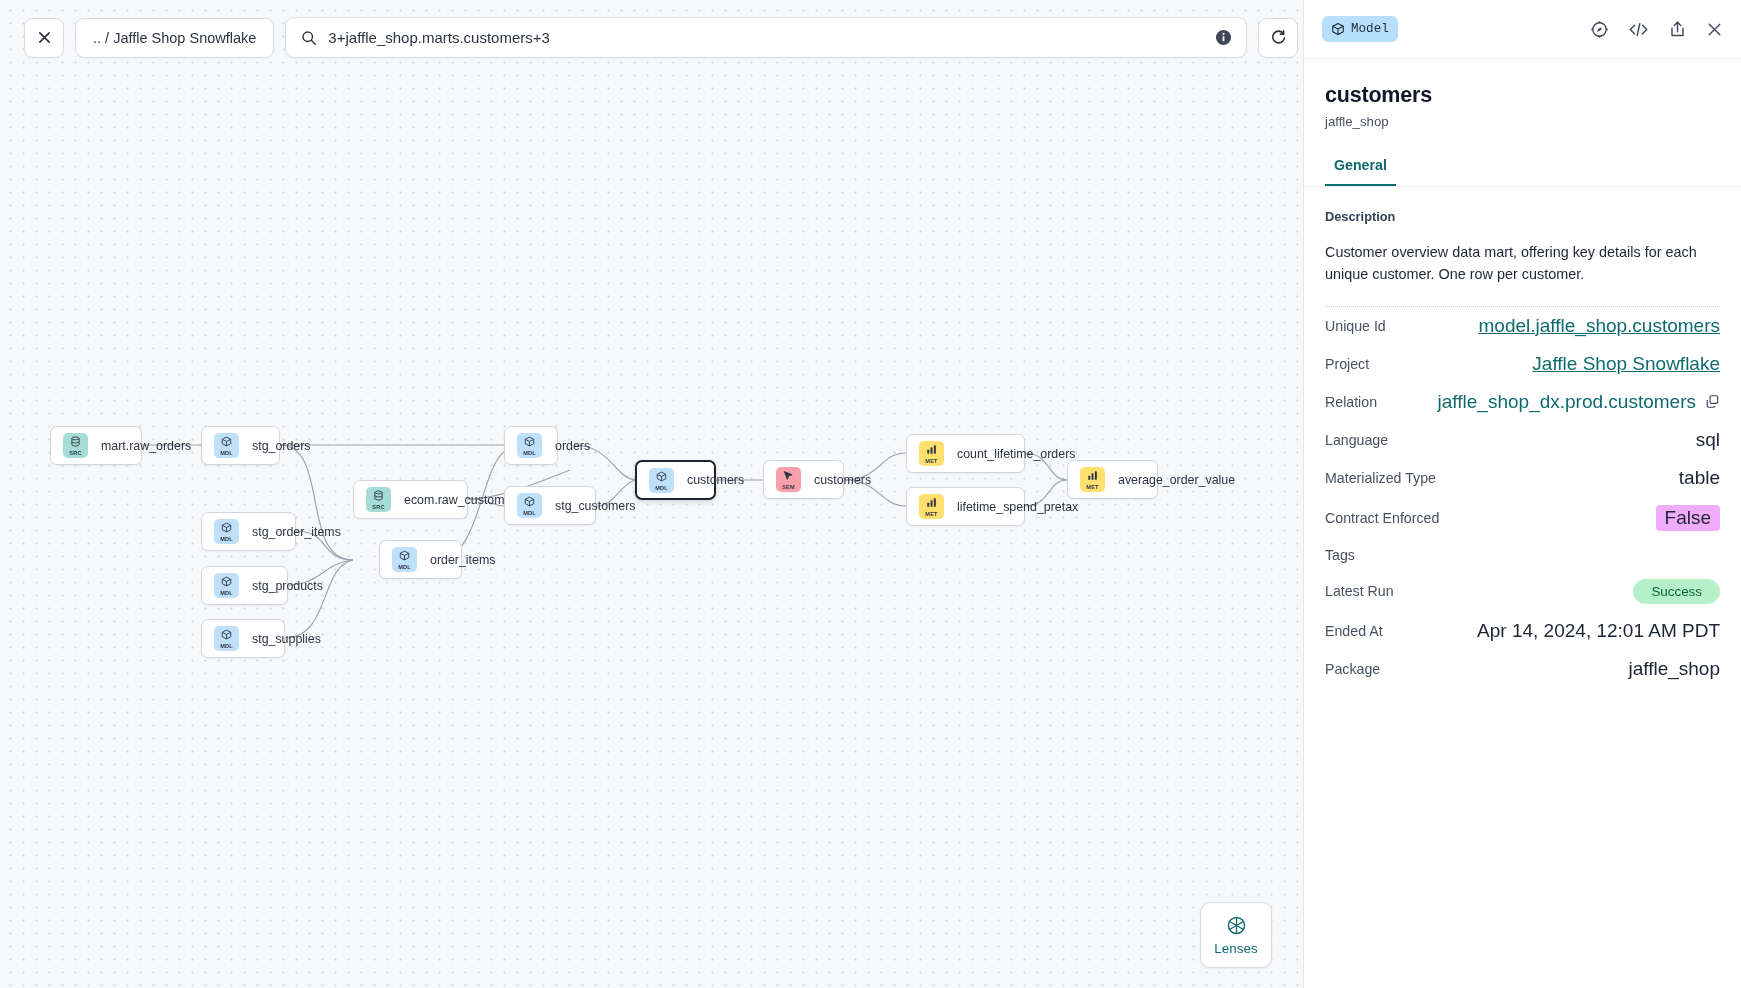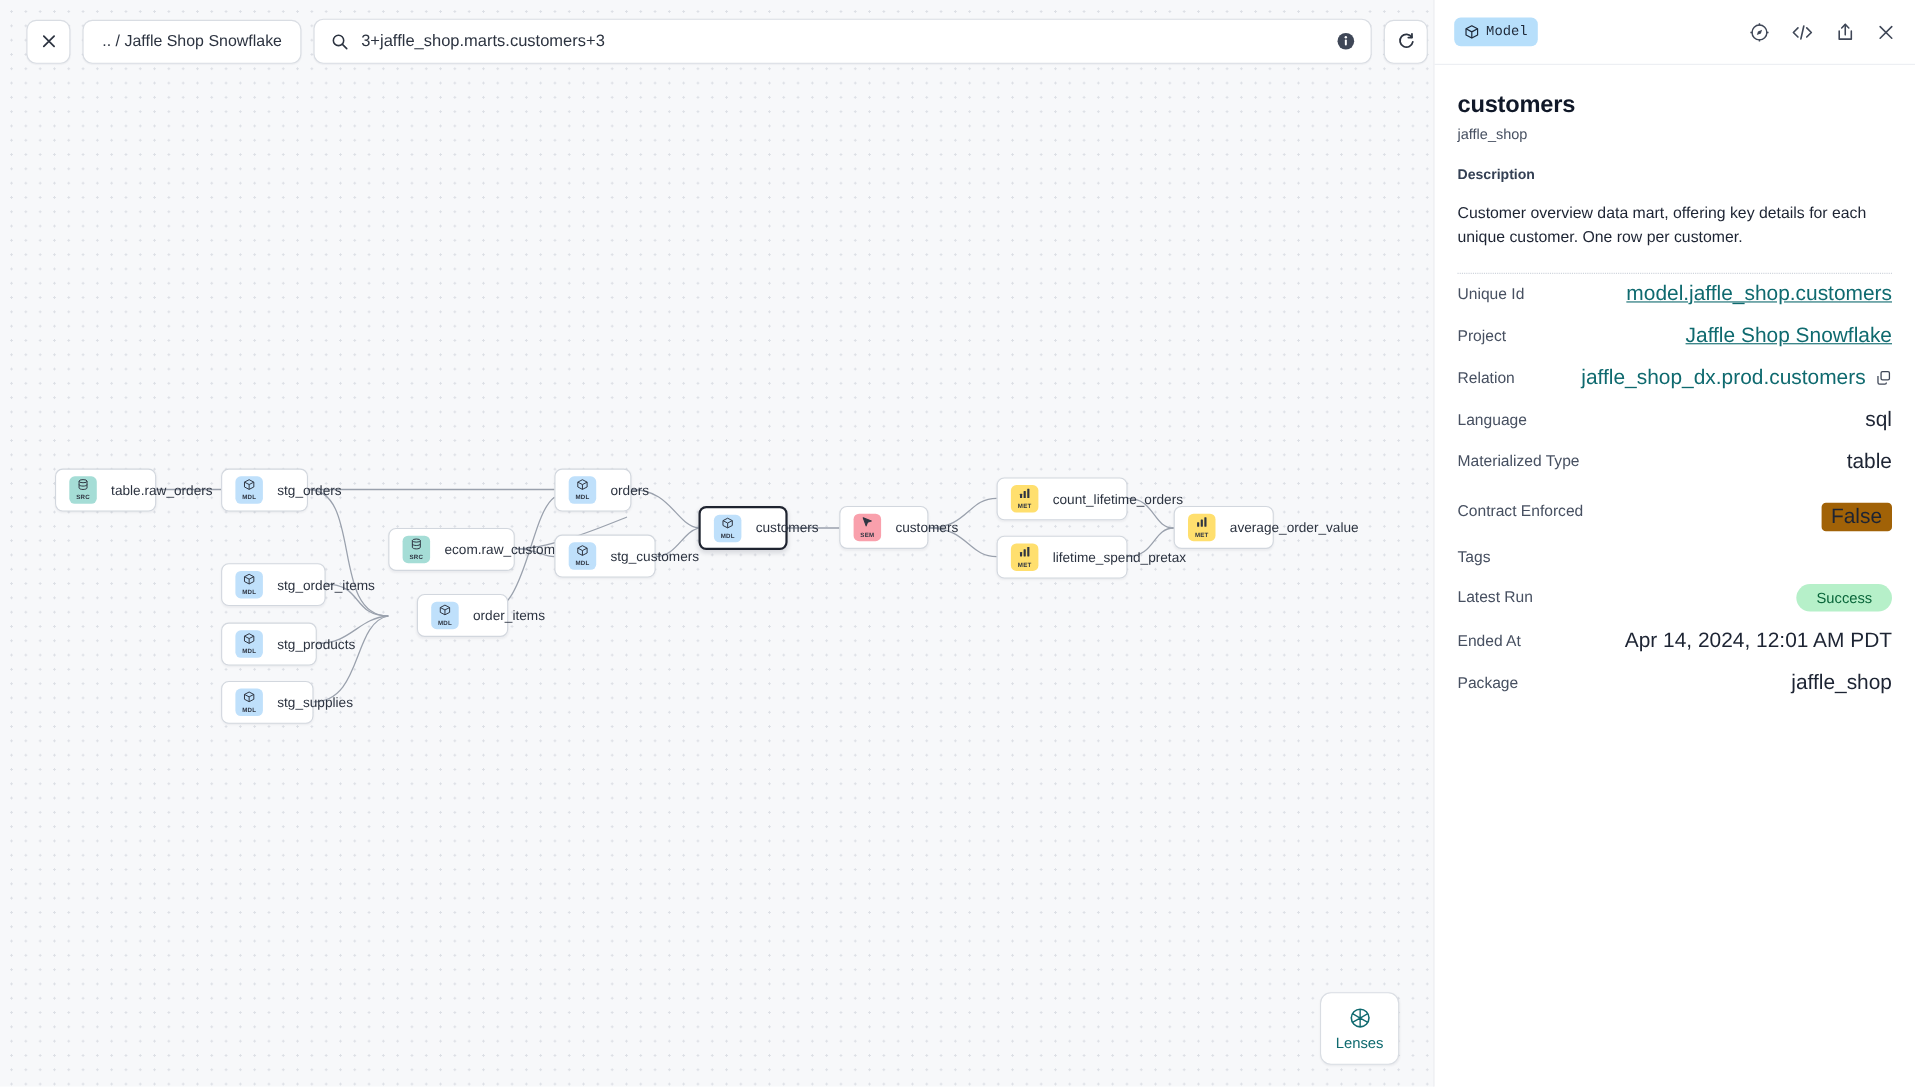--- a/index.html
+++ b/index.html
@@ -171,21 +171,21 @@
   .kv .k { font-size: 14.2px; color: #475061; white-space: nowrap; }
   .kv .v { font-size: 19px; color: #1d2433; text-align: right; }
   .kv .v.link {
     color: #0f6a6f; text-decoration: underline; cursor: pointer;
   }
   .kv .v.relation {
     color: #0f6a6f; display: flex; align-items: center; gap: 9px;
   }
   .kv .v.relation .rtxt { cursor: pointer; }
   .kv .v.chip-grey {
-    background: #a16207; border-radius: 4px; padding: 2px 9px; margin-top: 10px;
+    background: #f0abfc; border-radius: 4px; padding: 2px 9px;
   }
   .kv .v.chip-green {
     background: #b6f0c9; color: #09663a; border-radius: 999px;
     padding: 5px 18px; font-size: 13.4px;
   }
 </style>
 </head>
 <body>
 
 <div id="app">
@@ -254,21 +254,21 @@
 
     <div class="node" style="left: 50px; top: 426px; width: 92px; height: 39px;">
           <span class="badge src">
             <span class="bi"><svg width="11" height="11" viewBox="0 0 14 14" fill="none" stroke="#2f3542" stroke-width="1.15">
                 <ellipse cx="7" cy="3.1" rx="4.6" ry="1.8"></ellipse>
                 <path d="M2.4 3.1 L2.4 10.9 C2.4 11.9 4.5 12.7 7 12.7 C9.5 12.7 11.6 11.9 11.6 10.9 L11.6 3.1"></path>
                 <path d="M2.4 7 C2.4 8 4.5 8.8 7 8.8 C9.5 8.8 11.6 8 11.6 7"></path>
               </svg></span>
             <span class="bt">SRC</span>
           </span>
-          <span class="node-label">table.raw_orders</span>
+          <span class="node-label">mart.raw_orders</span>
         </div>
         <div class="node" style="left: 201px; top: 426px; width: 79px; height: 39px;">
           <span class="badge mdl">
             <span class="bi"><svg width="11" height="11" viewBox="0 0 14 14" fill="none" stroke="#2f3542" stroke-width="1.15" stroke-linejoin="round">
                 <path d="M7 1.4 L12.4 4.2 L12.4 9.8 L7 12.6 L1.6 9.8 L1.6 4.2 Z"></path>
                 <path d="M1.6 4.2 L7 7 L12.4 4.2 M7 7 L7 12.6"></path>
               </svg></span>
             <span class="bt">MDL</span>
           </span>
           <span class="node-label">stg_orders</span>
@@ -317,21 +317,21 @@
         <div class="node" style="left: 353px; top: 540px; width: 83px; height: 39px; margin-left: 26px;">
           <span class="badge mdl">
             <span class="bi"><svg width="11" height="11" viewBox="0 0 14 14" fill="none" stroke="#2f3542" stroke-width="1.15" stroke-linejoin="round">
                 <path d="M7 1.4 L12.4 4.2 L12.4 9.8 L7 12.6 L1.6 9.8 L1.6 4.2 Z"></path>
                 <path d="M1.6 4.2 L7 7 L12.4 4.2 M7 7 L7 12.6"></path>
               </svg></span>
             <span class="bt">MDL</span>
           </span>
           <span class="node-label">order_items</span>
         </div>
-        <div class="node" style="left: 504px; top: 426px; width: 70px; height: 39px;">
+        <div class="node" style="left: 504px; top: 426px; width: 54px; height: 39px;">
           <span class="badge mdl">
             <span class="bi"><svg width="11" height="11" viewBox="0 0 14 14" fill="none" stroke="#2f3542" stroke-width="1.15" stroke-linejoin="round">
                 <path d="M7 1.4 L12.4 4.2 L12.4 9.8 L7 12.6 L1.6 9.8 L1.6 4.2 Z"></path>
                 <path d="M1.6 4.2 L7 7 L12.4 4.2 M7 7 L7 12.6"></path>
               </svg></span>
             <span class="bt">MDL</span>
           </span>
           <span class="node-label">orders</span>
         </div>
         <div class="node" style="left: 504px; top: 486px; width: 92px; height: 39px;">
@@ -450,20 +450,23 @@
             </svg>
         </span>
       </div>
     </div>
 
     <div id="panel-title-wrap">
       <div id="panel-title">customers</div>
       <div id="panel-sub">jaffle_shop</div>
     </div>
 
+    <div id="tabs">
+      <span class="tab">General</span>
+    </div>
 
     <div id="panel-body">
       <div id="desc-label">Description</div>
       <div id="desc-text">Customer overview data mart, offering key details for each unique customer. One row per customer.</div>
       <div id="divider"></div>
       <div id="fields">
           <div class="kv">
             <span class="k">Unique Id</span>
             <span class="v link">model.jaffle_shop.customers</span>
           </div>

